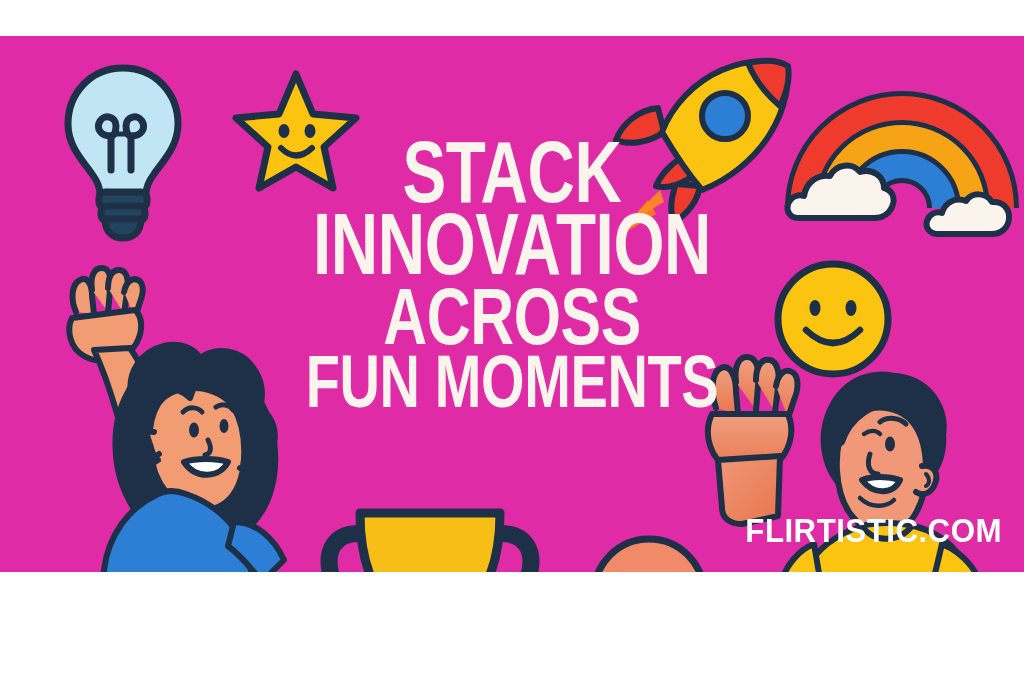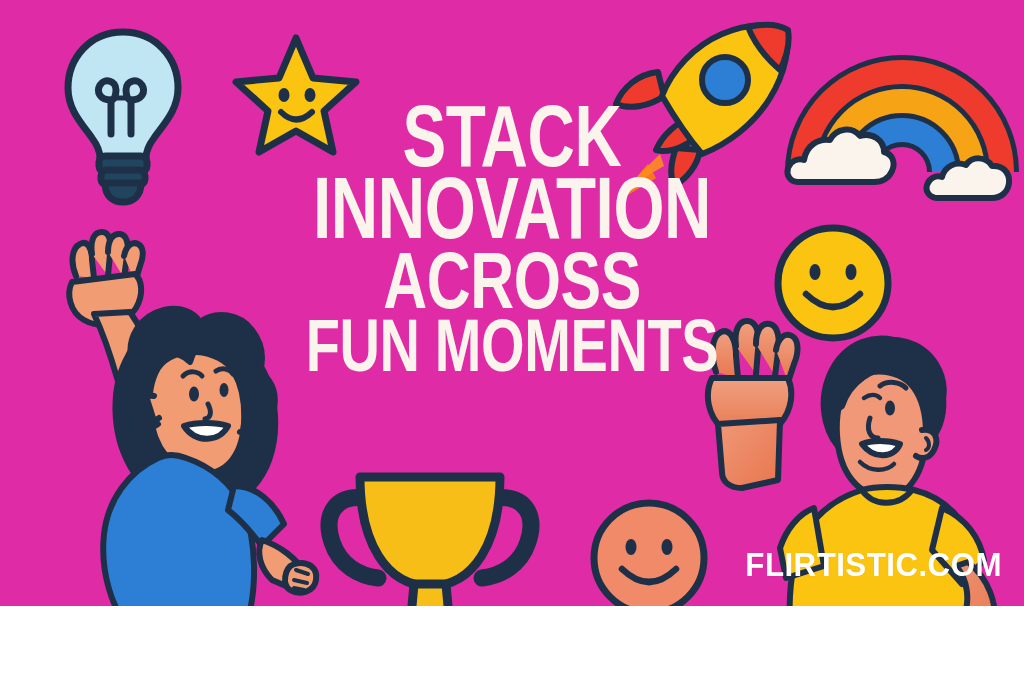--- a/index.html
+++ b/index.html
@@ -4,23 +4,24 @@
 <title>Flirtistic Promo Graphic</title>
 <style>
   * { margin:0; padding:0; box-sizing:border-box; }
   html,body{
     width:1024px; height:683px;
     font-family:"Liberation Sans", sans-serif;
     overflow:hidden;
   }
   #poster{
     position:relative;
-    width:1024px; height:606px;
+    width:1024px; height:536px;
     background:#E02BA6;
     overflow:hidden;
+    margin-top:36px;
   }
   .layer{ position:absolute; }
 
   
   #headline{
     position:absolute;
     left:0; right:0;
     top:98px;
     z-index:40;
     text-align:center;

